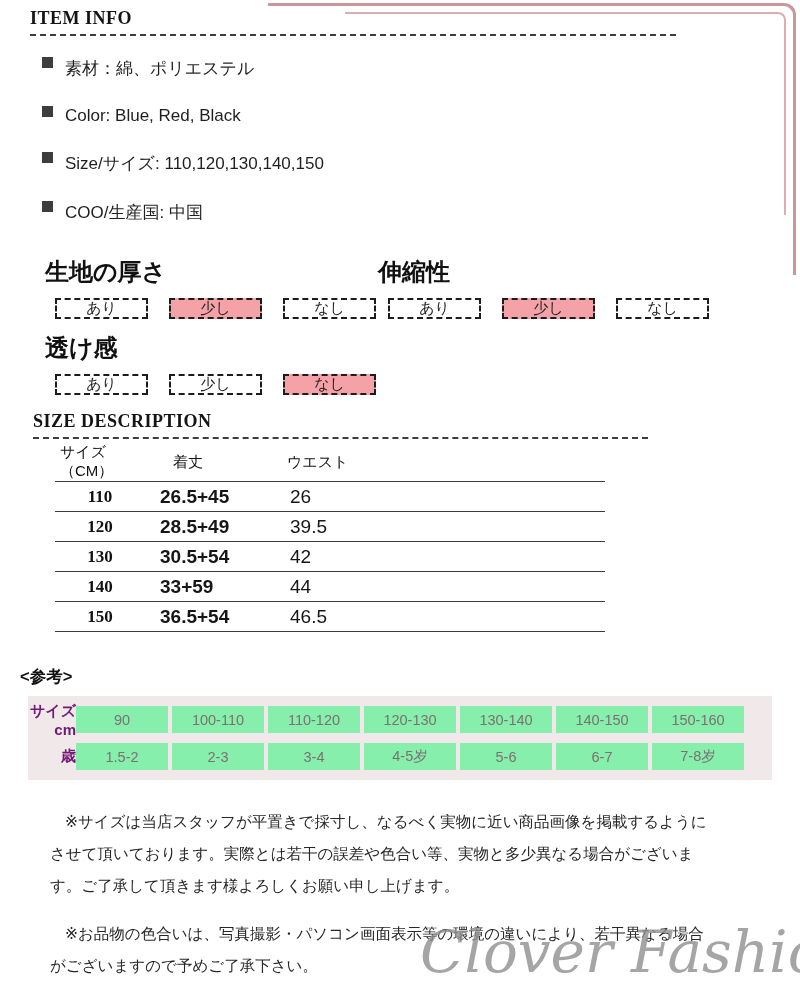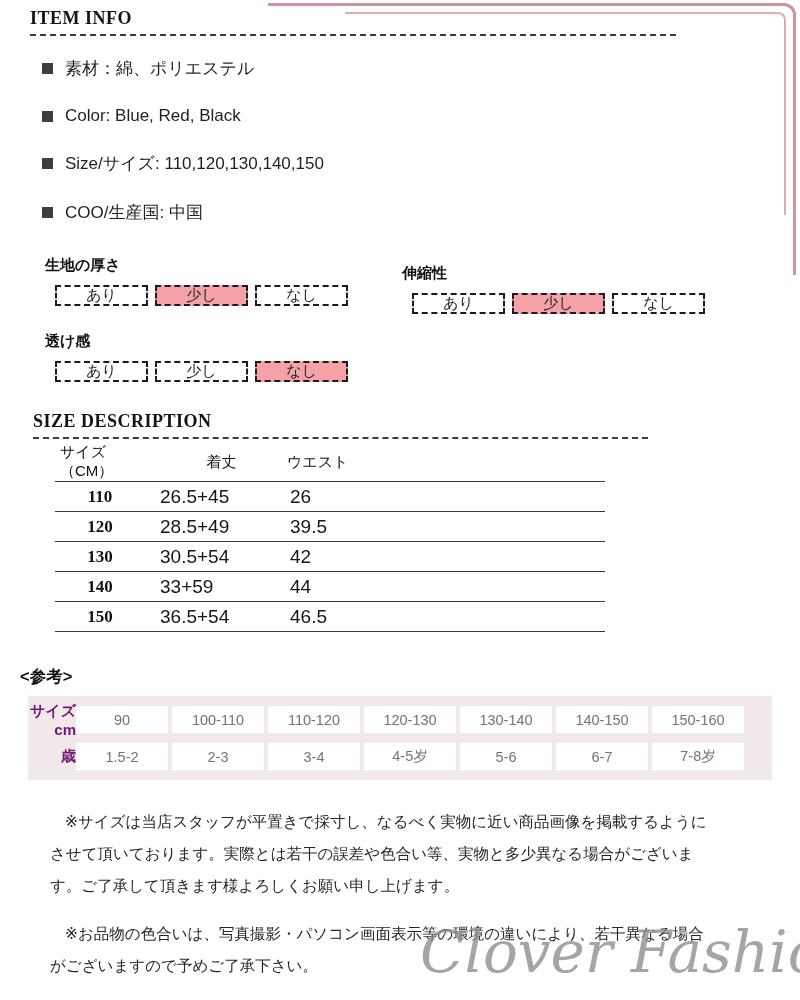--- a/index.html
+++ b/index.html
@@ -22,30 +22,30 @@
   .page { position:relative; z-index:1; }
 
   .h-serif {
     font-family:"Liberation Serif","DejaVu Serif",serif;
     font-weight:bold; font-size:18px; letter-spacing:.5px; color:#141414;
   }
   .title1 { margin:8px 0 1px 30px; }
   .dash1 { width:646px; margin:5px 0 0 30px; border-top:2px dashed #3d3d3d; height:0; }
 
   .info-list { margin:21px 0 0 42px; }
-  .info-item { display:flex; align-items:center; margin-bottom:26px; font-size:17px; color:#1f1f1f; }
+  .info-item { display:flex; align-items:flex-start; margin-bottom:26px; font-size:17px; color:#1f1f1f; }
   .sq { width:11px; height:11px; background:#3d3d3d; margin-right:12px; flex:none; }
 
   .attrs { position:relative; height:135px; margin-top:32px; }
   .attr-group { position:absolute; }
   .attr-g1 { left:45px; top:0; }
-  .attr-g2 { left:378px; top:8px;margin-left:24px; }
+  .attr-g2 { left:378px; top:0; }
   .attr-g3 { left:45px; top:76px; }
-  .attr-label { font-size:15px; font-weight:bold; color:#111; margin-bottom:10px; }
-  .attr-opts { display:flex; gap:7px; margin-left:10px; }
+  .attr-label { font-size:24px; font-weight:bold; color:#111; margin-bottom:10px; }
+  .attr-opts { display:flex; gap:21px; margin-left:10px; }
   .opt {
     width:93px; height:21px; border:2px dashed #1c1c1c;
     display:flex; align-items:center; justify-content:center;
     font-size:15px; color:#222; background:#fff;
   }
   .opt.sel { background:#f4a2a7; }
 
   .title2 { margin:20px 0 0 33px; }
   .dash2 { width:615px; margin:5px 0 0 33px; border-top:2px dashed #3d3d3d; height:0; }
 
@@ -53,36 +53,36 @@
   .size-table th {
     border-bottom:1.5px solid #3a3a3a; font-weight:normal; font-size:15px;
     color:#111; text-align:left; height:28px; vertical-align:middle;
   }
   .size-table td {
     border-bottom:1.5px solid #3a3a3a; height:30px; vertical-align:middle;
   }
   .c1 { width:90px; }
   .c2 { width:125px; }
   th.c1 { padding-left:5px; }
-  th.c2 { padding-left:28px;text-align:center; }
+  th.c2 { padding-left:28px; }
   th.c3 { padding-left:17px; }
   td.c1 {
     text-align:center; font-family:"Liberation Serif","DejaVu Serif",serif;
     font-weight:bold; font-size:17px; color:#111;
   }
-  td.c2 { padding-left:15px; font-size:19px; color:#161616; }
+  td.c2 { padding-left:15px; font-size:19px; color:#161616;font-weight:bold; }
   td.c3 { padding-left:20px; font-size:19px; color:#161616; }
 
   .ref-title { margin:34px 0 0 20px; font-size:16.5px; font-weight:bold; color:#111; }
   .ref-table { margin:8px 0 0 28px; width:744px; background:#f1e9e9; padding:7px 0 7px 0; }
   .ref-row { display:flex; align-items:center; height:33px; }
   .ref-row + .ref-row { margin-top:4px; }
   .ref-label { width:48px; text-align:right; font-size:15px; font-weight:600; color:#701a75; flex:none; }
   .ref-cell {
-    width:92px; height:27px; background:#ffffff; margin-right:4px; flex:none;
+    width:92px; height:27px; background:#86efac; margin-right:4px; flex:none;
     display:flex; align-items:center; justify-content:center;
     font-size:14.5px; color:#7b7171;
   }
 
   .notes { margin:26px 0 0 50px; width:658px; }
   .note { font-size:15.5px; color:#262626; line-height:32px; text-indent:15px; margin-bottom:16px; }
 
   .watermark {
     position:absolute; left:420px; top:918px; z-index:2;
     font-family:"DejaVu Serif","Liberation Serif",serif; font-style:italic;

